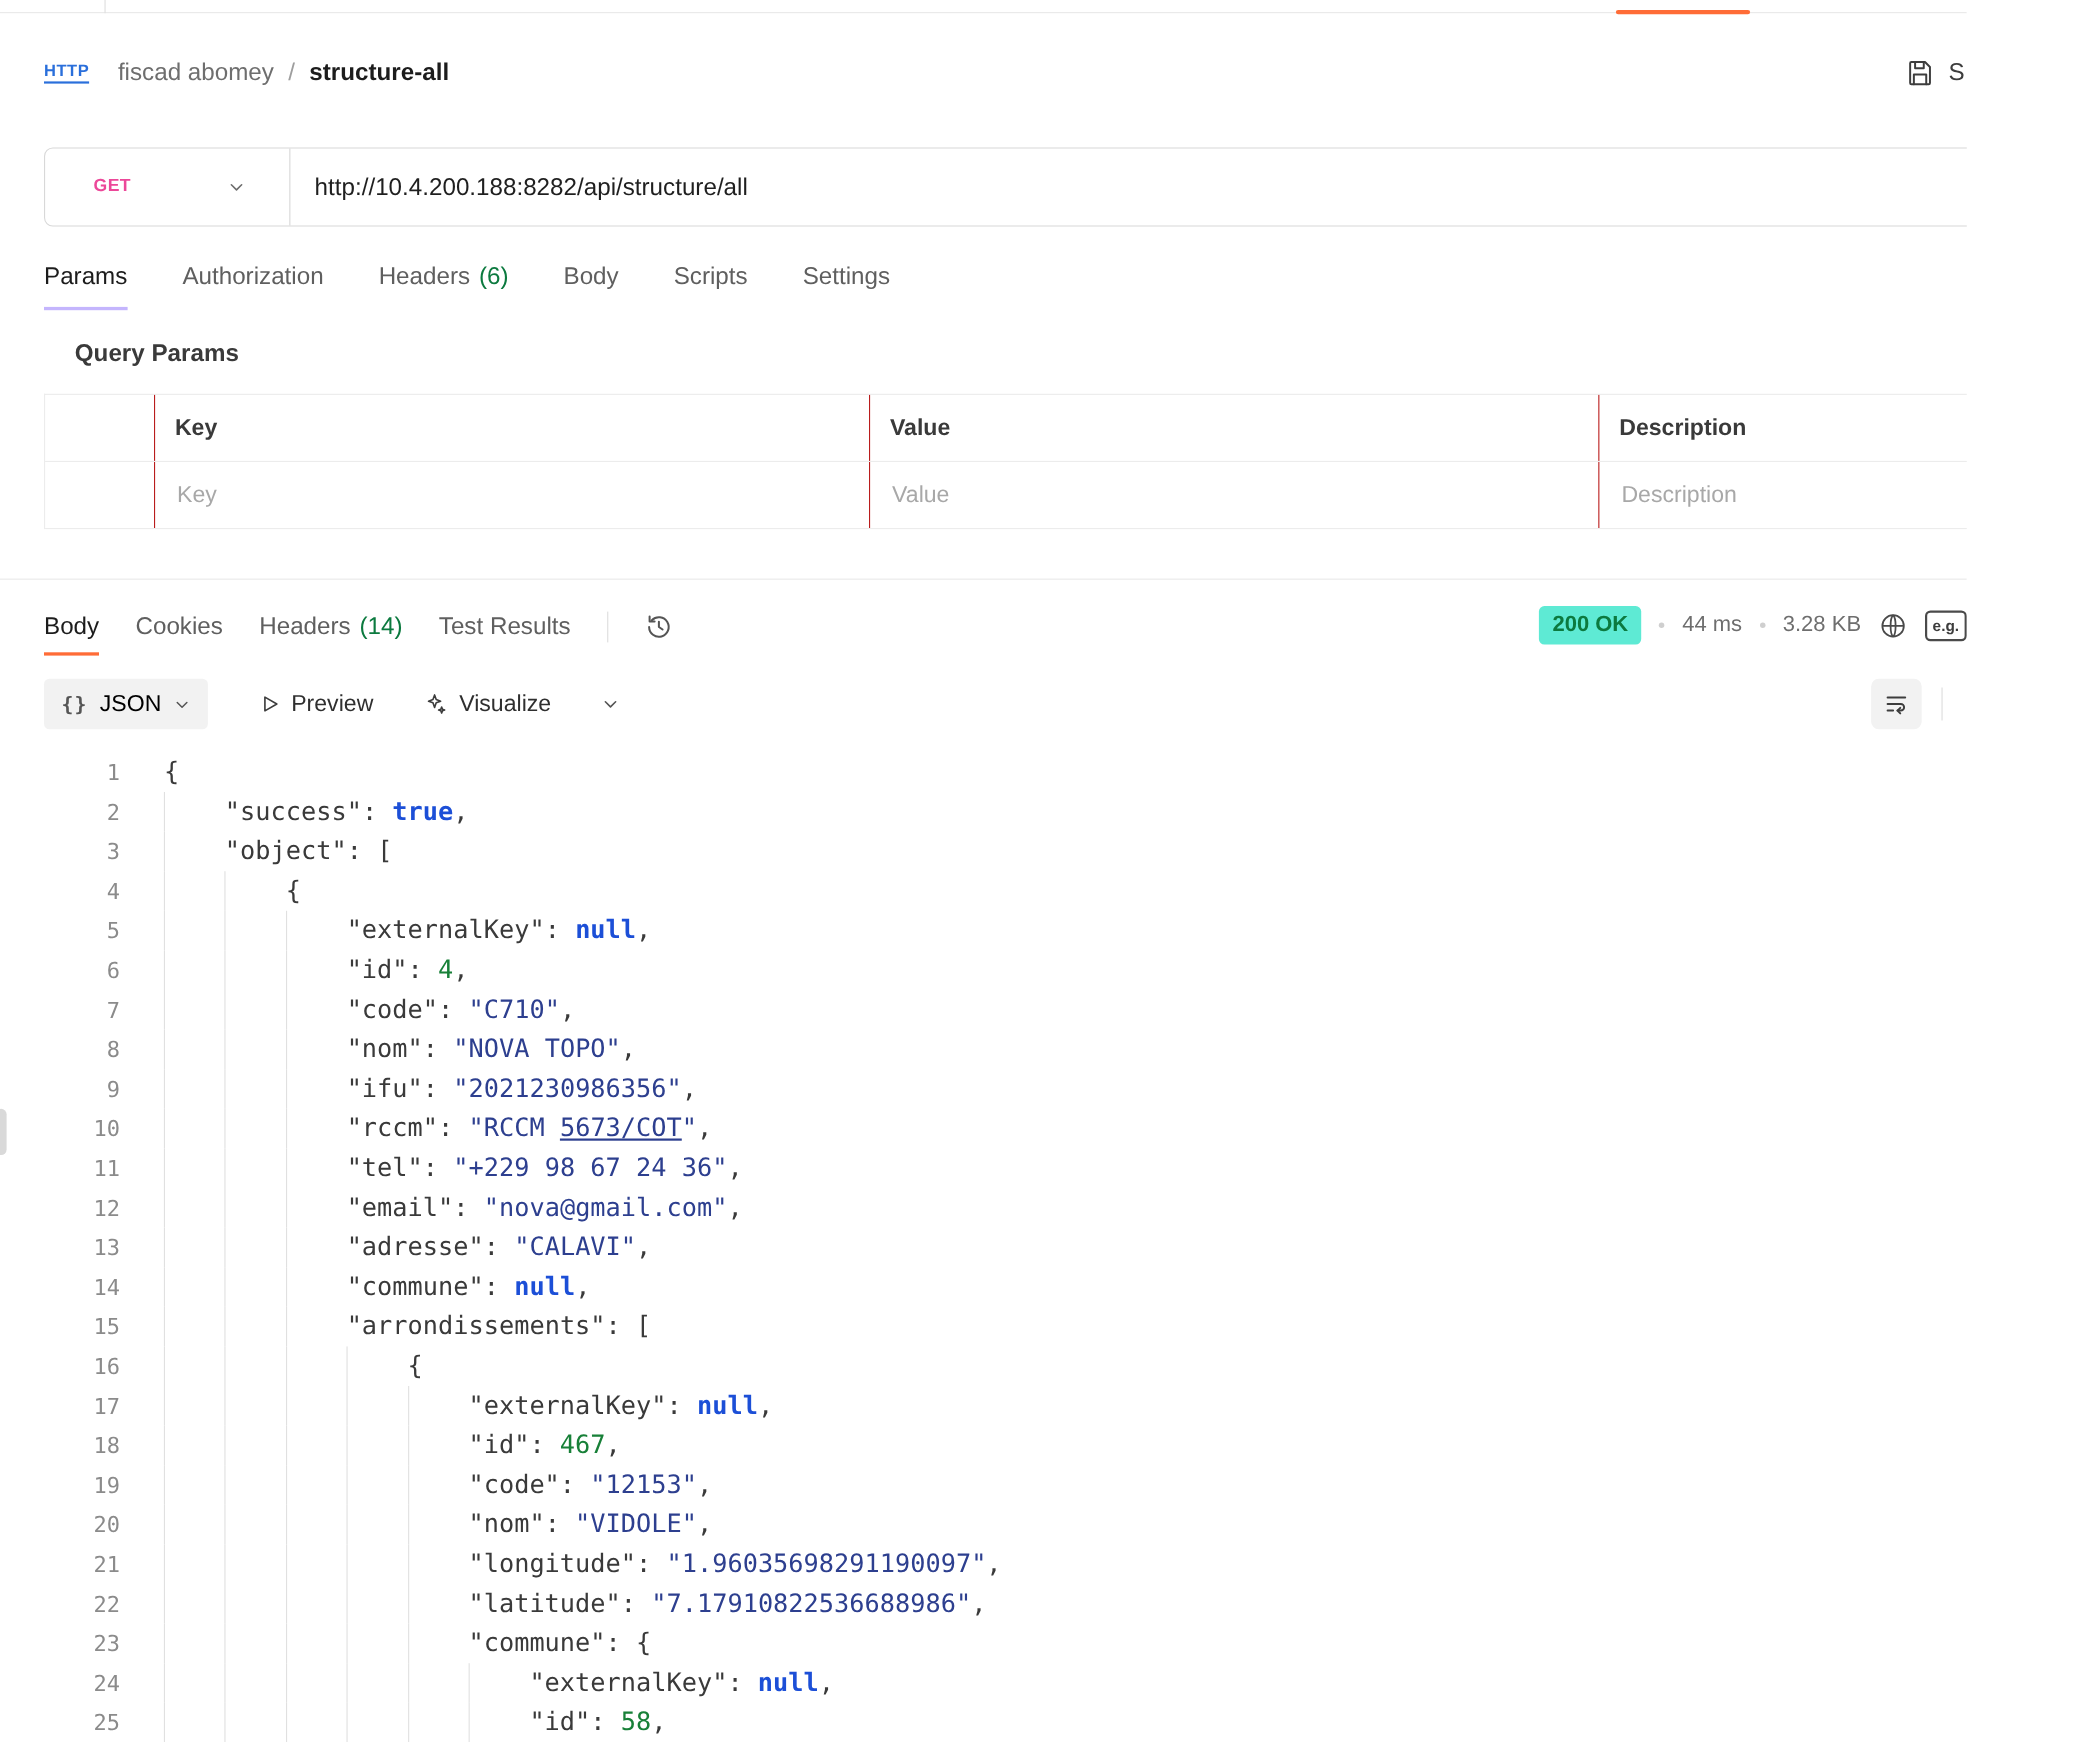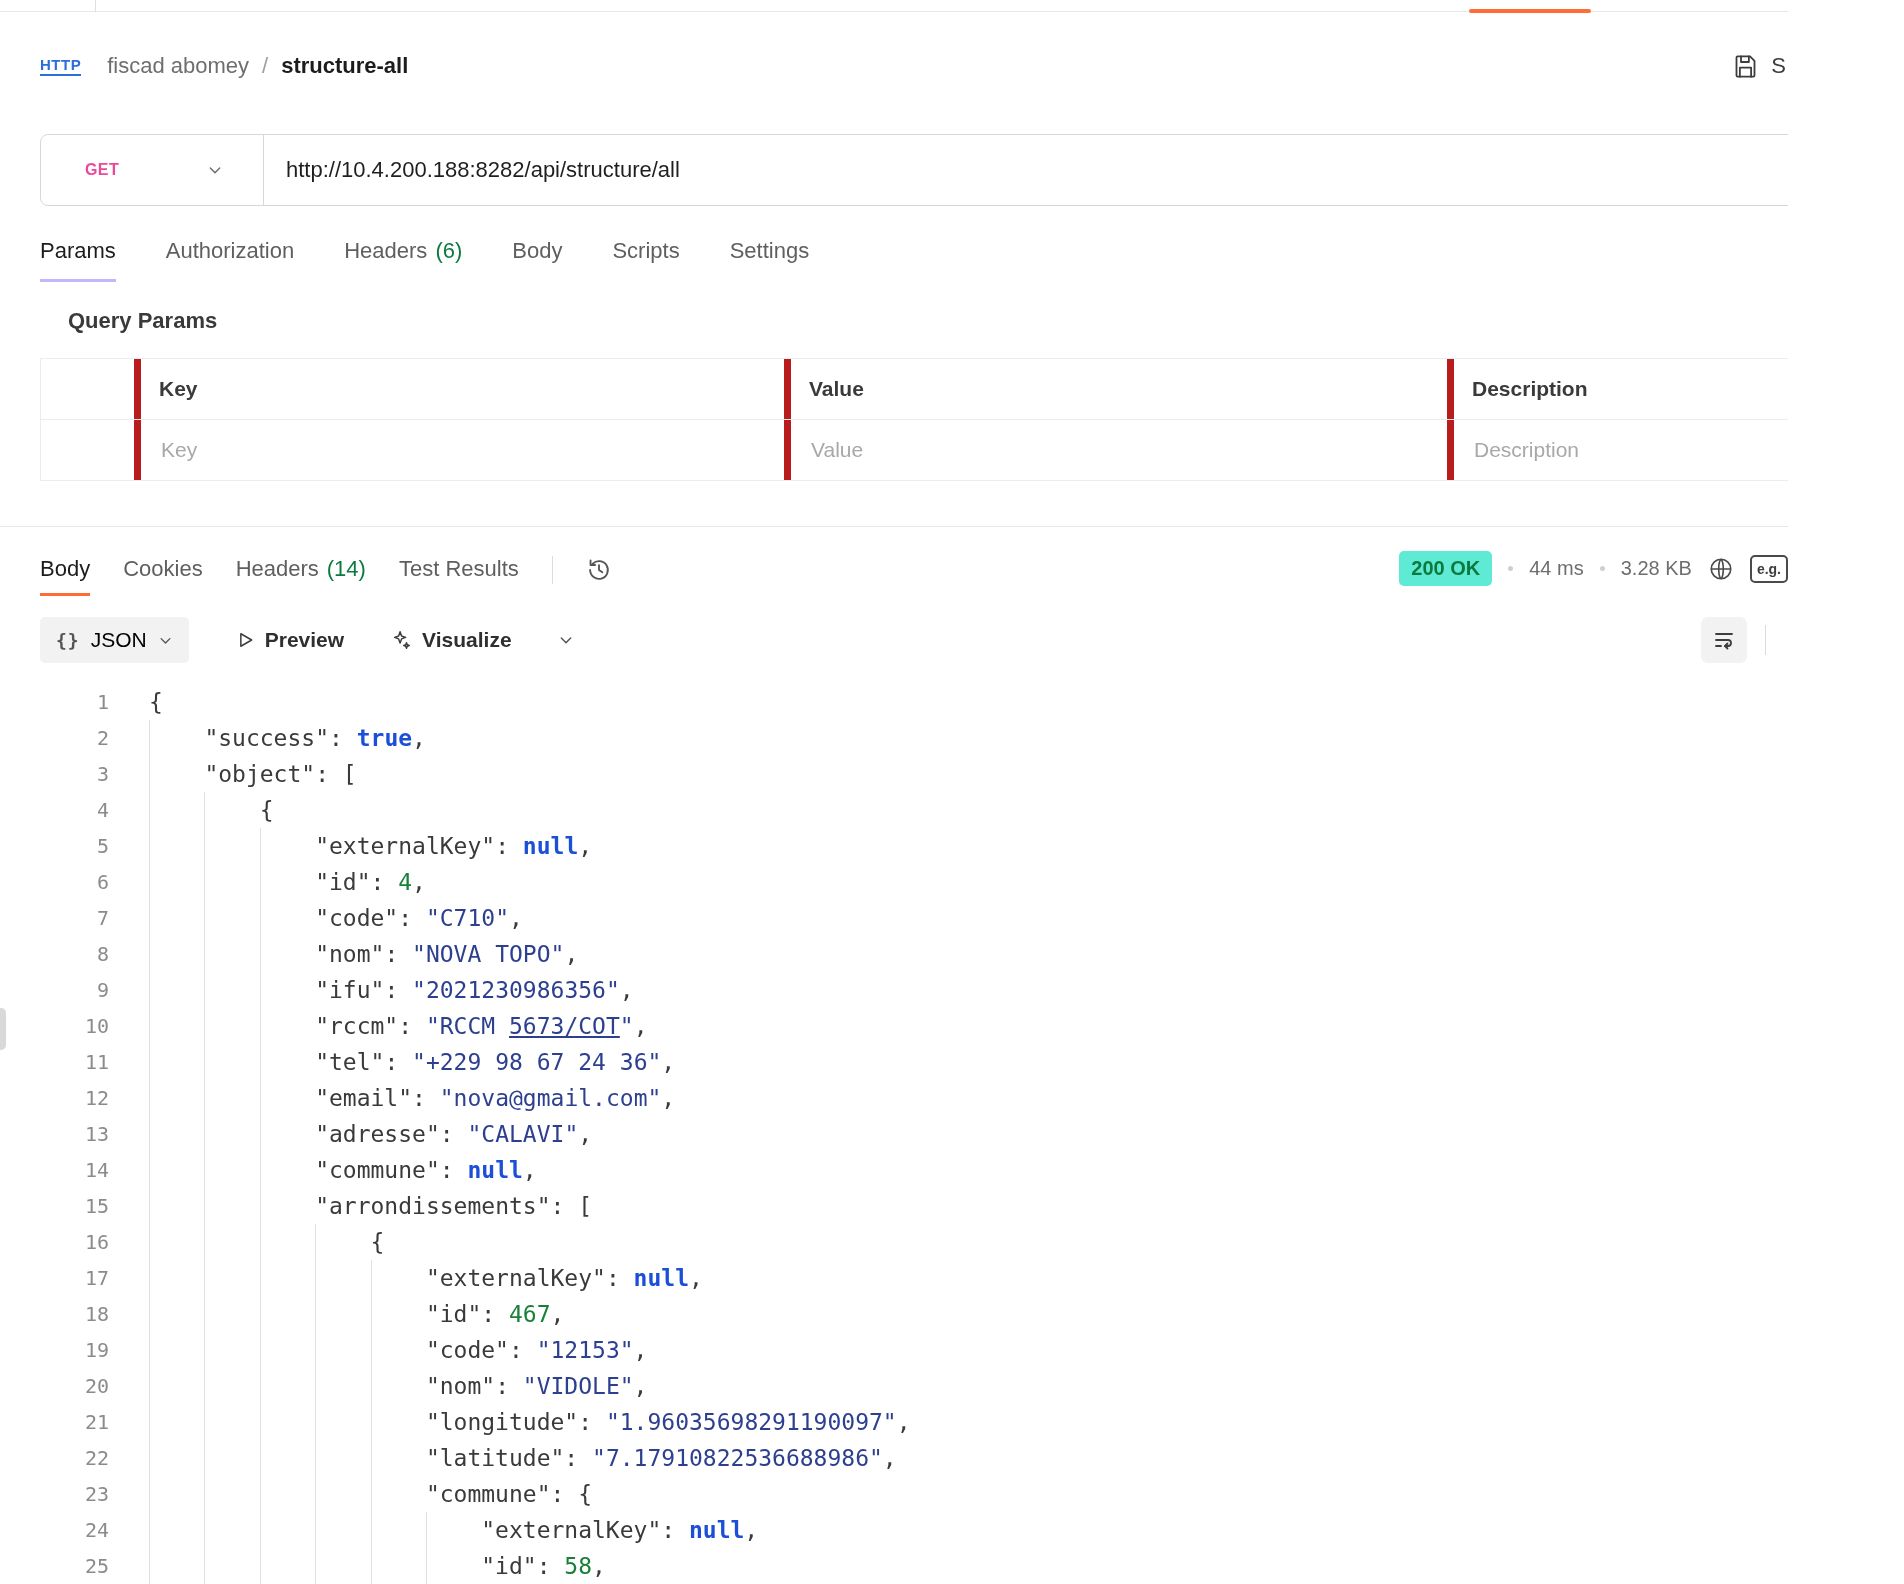--- a/index.html
+++ b/index.html
@@ -31,21 +31,21 @@
   
   .request-tabs { position: absolute; top: 238px; left: 40px; display: flex; gap: 50px; }
   .rtab { font-size: 22px; color: #5f5f5f; padding-bottom: 18px; cursor: pointer; display: flex; gap: 8px; line-height: 26px; }
   .rtab.active { color: #1c1c1c; border-bottom: 3px solid #c4b5fd; padding-bottom: 15px; }
   .tab-count { color: #0c7a3f; }
 
   
   .qp-title { position: absolute; top: 308px; left: 40px; font-size: 22px; font-weight: 700; color: #3a3a3a; margin-left: 28px; }
   .params-table { position: absolute; top: 358px; left: 40px; width: 1864px; border-top: 1px solid #ececec; border-left: 1px solid #ececec; }
   .pt-row { display: grid; grid-template-columns: 100px 650px 663px 1fr; border-bottom: 1px solid #ececec; height: 61px; }
-  .pt-cell { border-right: 7px solid #b91c1c; display: flex; align-items: center; padding-left: 18px; overflow: hidden; }
+  .pt-cell { border-right: 1px solid #b91c1c; display: flex; align-items: center; padding-left: 18px; overflow: hidden; }
   .pt-cell:last-child { border-right: none; }
   .pt-head .pt-cell { font-size: 21px; font-weight: 700; color: #3a3a3a; }
   .pt-input { border: none; outline: none; font-size: 21px; width: 100%; color: #1f1f1f; font-family: "Liberation Sans", sans-serif; background: transparent; }
   .pt-input::placeholder { color: #a8a8a8; }
 
   .section-divider { position: absolute; top: 526px; left: 0; width: 100%; height: 1px; background: #e8e8e8; }
 
   
   .response-tabs-row { position: absolute; top: 556px; left: 40px; right: 0; display: flex; align-items: flex-start; justify-content: space-between; }
   .response-tabs { display: flex; gap: 33px; align-items: flex-start; }
@@ -58,21 +58,21 @@
   .meta-dot { width: 5px; height: 5px; border-radius: 50%; background: #cfcfcf; }
   .meta-text { font-size: 20px; color: #6e6e6e; }
   .eg-badge { border: 2px solid #4a4a4a; border-radius: 5px; font-size: 14px; color: #3d3d3d; padding: 4px 5px; font-weight: 700; flex: none; }
 
   
   .response-toolbar { position: absolute; top: 616px; left: 40px; right: 0; height: 48px; display: flex; align-items: center; justify-content: space-between; }
   .toolbar-left { display: flex; align-items: center; gap: 46px; }
   .format-chip { background: #f2f2f2; border-radius: 5px; height: 46px; display: flex; align-items: center; gap: 11px; padding: 0 16px; cursor: pointer; }
   .braces { font-family: "DejaVu Sans Mono", monospace; font-size: 18px; color: #555; font-weight: 700; letter-spacing: 1px; }
   .format-label { font-size: 21px; color: #000000; }
-  .toolbar-btn { display: flex; align-items: center; gap: 10px; font-size: 21px; color: #2f2f2f; cursor: pointer; font-weight: bold; }
+  .toolbar-btn { display: flex; align-items: center; gap: 10px; font-size: 21px; color: #2f2f2f; cursor: pointer; }
   .fmt-more { cursor: pointer; display: flex; align-items: center; }
   .toolbar-right { display: flex; align-items: center; }
   .wrap-btn { width: 46px; height: 46px; background: #f2f2f2; border-radius: 7px; display: flex; align-items: center; justify-content: center; cursor: pointer; }
   .right-divider { width: 1px; height: 30px; background: #dcdcdc; margin-left: 18px; margin-right: 22px; }
 
   
   .code-area { position: absolute; top: 684px; left: 0; right: 0; bottom: 0; font-family: "DejaVu Sans Mono", monospace; overflow: hidden; }
   .code-row { display: flex; height: 36px; align-items: stretch; }
   .gutter { width: 109px; text-align: right; font-size: 20px; color: #8b8b8b; line-height: 36px; flex: none; user-select: none; }
   .code { display: flex; margin-left: 40px; font-size: 23px; line-height: 36px; }

